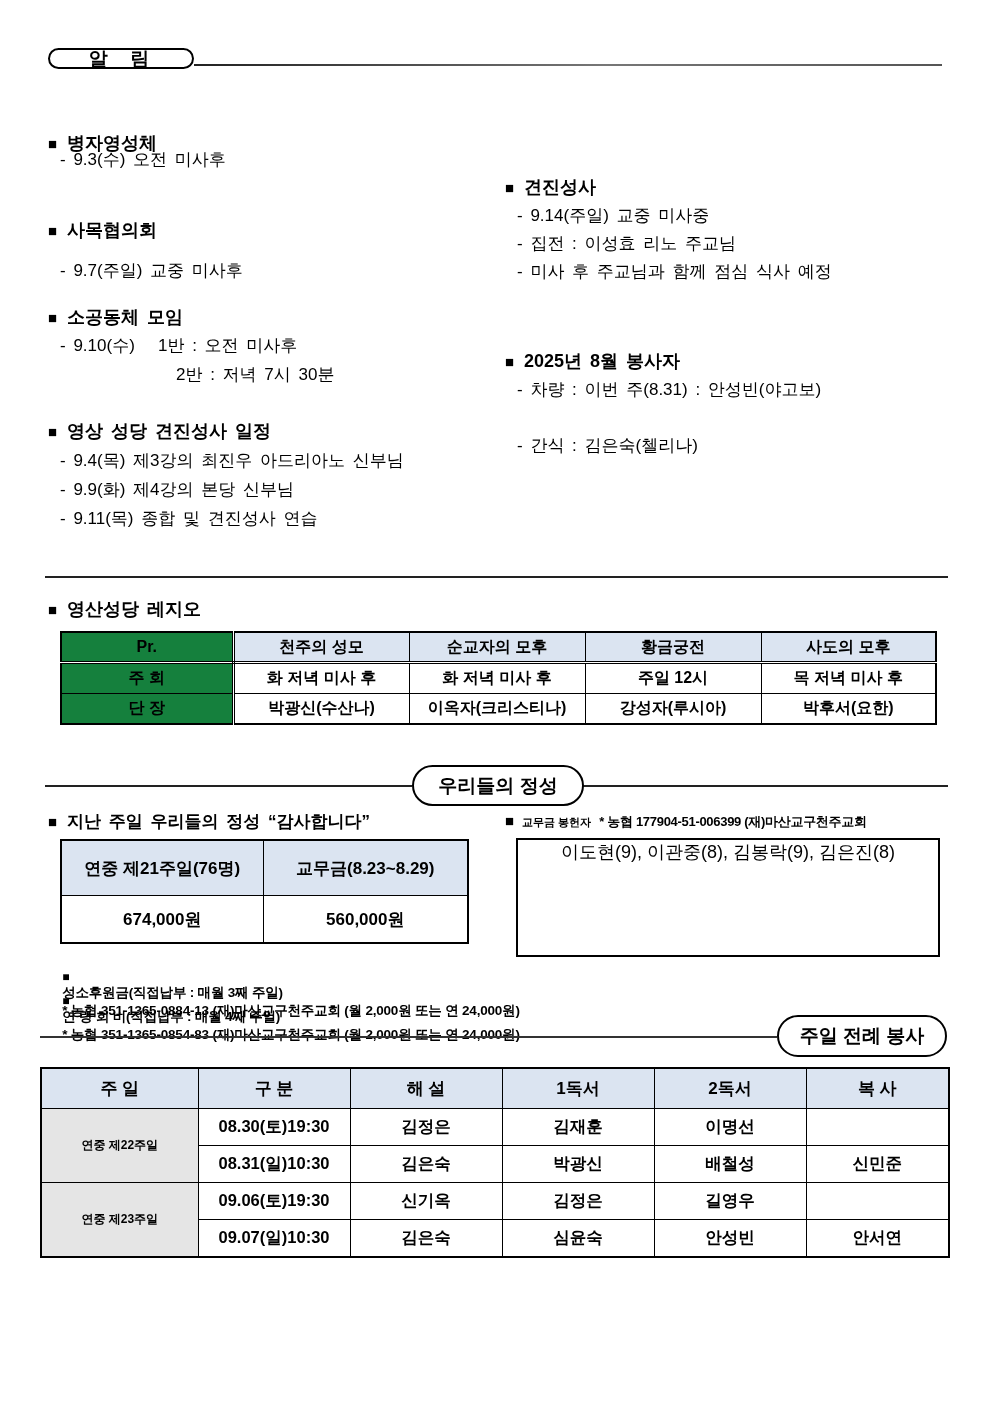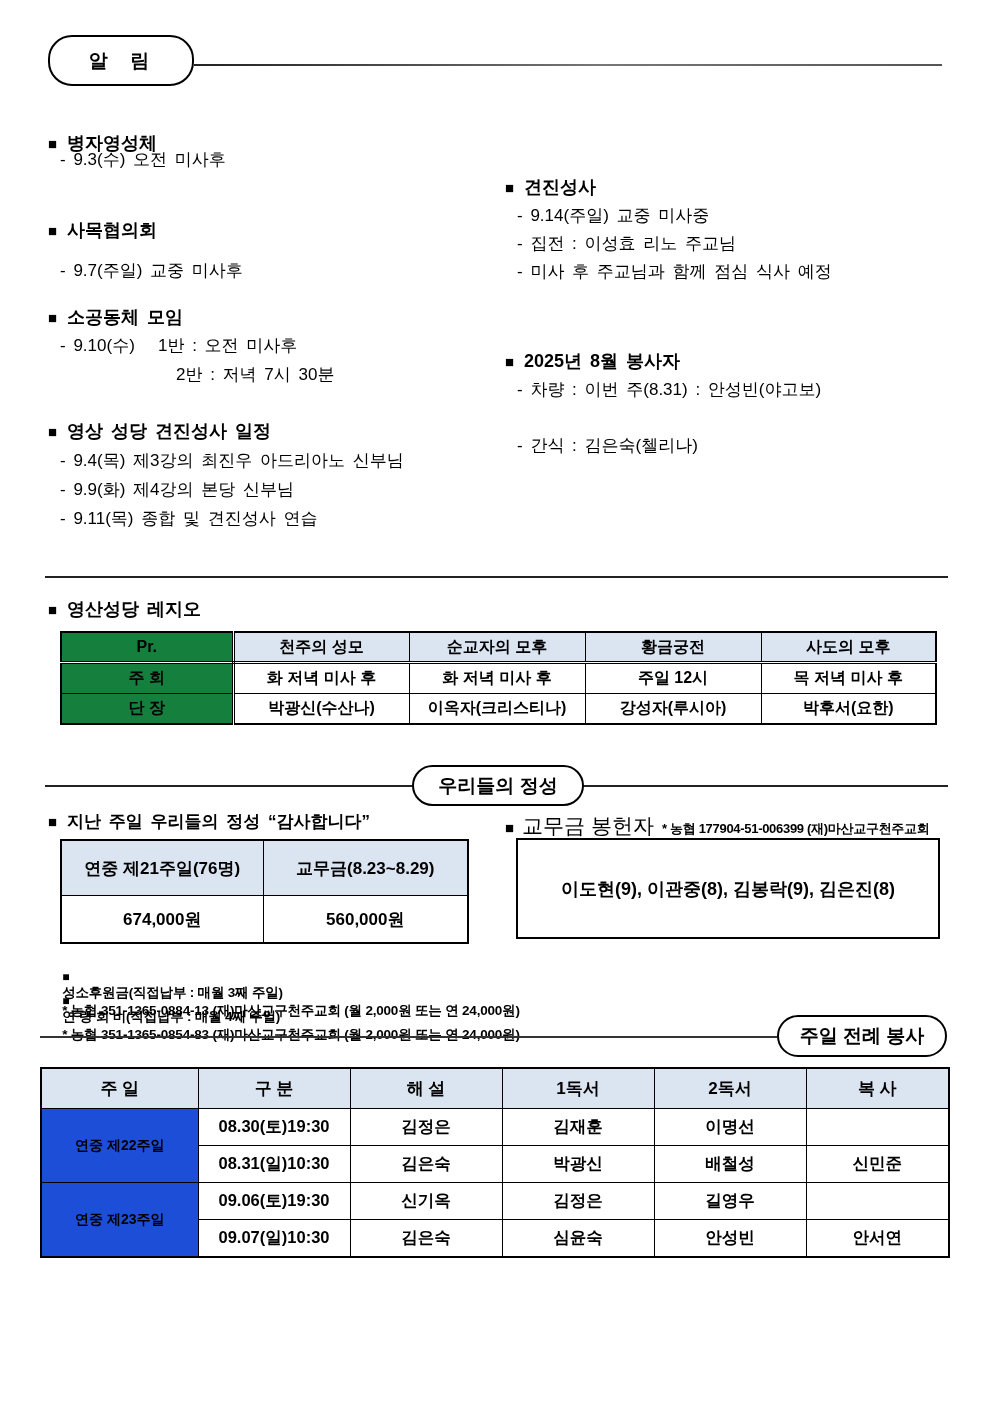--- a/index.html
+++ b/index.html
@@ -26,43 +26,43 @@
   .legio th{height:28px;background:#dbe4f1;border-bottom:3px double #000;}
   .legio td{height:29px;background:#fff;}
   .legio .rowlab{background:#15803d;border-right:3px double #000;}
   .legio th.rowlab{border-right:3px double #000;}
   
   .money{left:60px;top:839px;width:407px;font-size:17px;border:2px solid #000;}
   .money th{height:54px;background:#dbe4f1;}
   .money td{height:46px;background:#fff;}
   
   .donor-box{
-    position:absolute;left:516px;top:838px;width:424px;height:101px;border:2px solid #000;
-    display:flex;align-items:center;justify-content:center;font-weight:bold;font-size:18px;
+    position:absolute;left:516px;top:838px;width:424px;height:119px;border:2px solid #000;
+    display:flex;align-items:flex-start;justify-content:center;font-weight:normal;font-size:18px;
     box-sizing:border-box;white-space:pre;
   }
   .donor-head{position:absolute;left:505px;top:812px;display:flex;align-items:baseline;gap:8px;white-space:pre;}
   .donor-head .bullet{font-size:15px;font-weight:bold;}
-  .donor-head .t{font-weight:normal;font-size:21px;}
+  .donor-head .t{font-weight:bold;font-size:11px;}
   .donor-head .n{font-weight:bold;font-size:13px;letter-spacing:-0.3px;}
   .note{position:absolute;left:48px;font-size:13.5px;font-weight:bold;white-space:pre;letter-spacing:-0.2px;}
   .note .bullet{font-size:12px;}
   .note .gap{display:inline-block;width:14px;}
   
   .lit{left:40px;top:1067px;width:908px;font-size:17px;border:2px solid #000;padding-left:21px;}
   .lit th{height:39px;background:#dbe4f1;}
   .lit td{height:36px;font-size:16.5px;}
-  .lit td.week{background:#1d4ed8;font-size:14px;}
+  .lit td.week{background:#e5e5e5;font-size:12px;}
 </style>
 </head>
 <body>
 
 <div class="page">
 
-  <div class="pill" style="left:48px;top:35px;width:146px;height:51px;letter-spacing:4px;align-items:center;">
+  <div class="pill" style="left:48px;top:48px;width:146px;height:21px;letter-spacing:4px;align-items:center;">
     <span>알  림</span>
   </div>
   <div class="hline" style="left:194px;top:64px;width:748px;"></div>
 
   <div class="sec-head" style="left:48px;top:131px;">
     <span class="bullet">■</span>
     <span>병자영성체</span>
   </div>
   <div class="line" style="left:60px;top:148px;">- 9.3(수) 오전 미사후</div>
 

